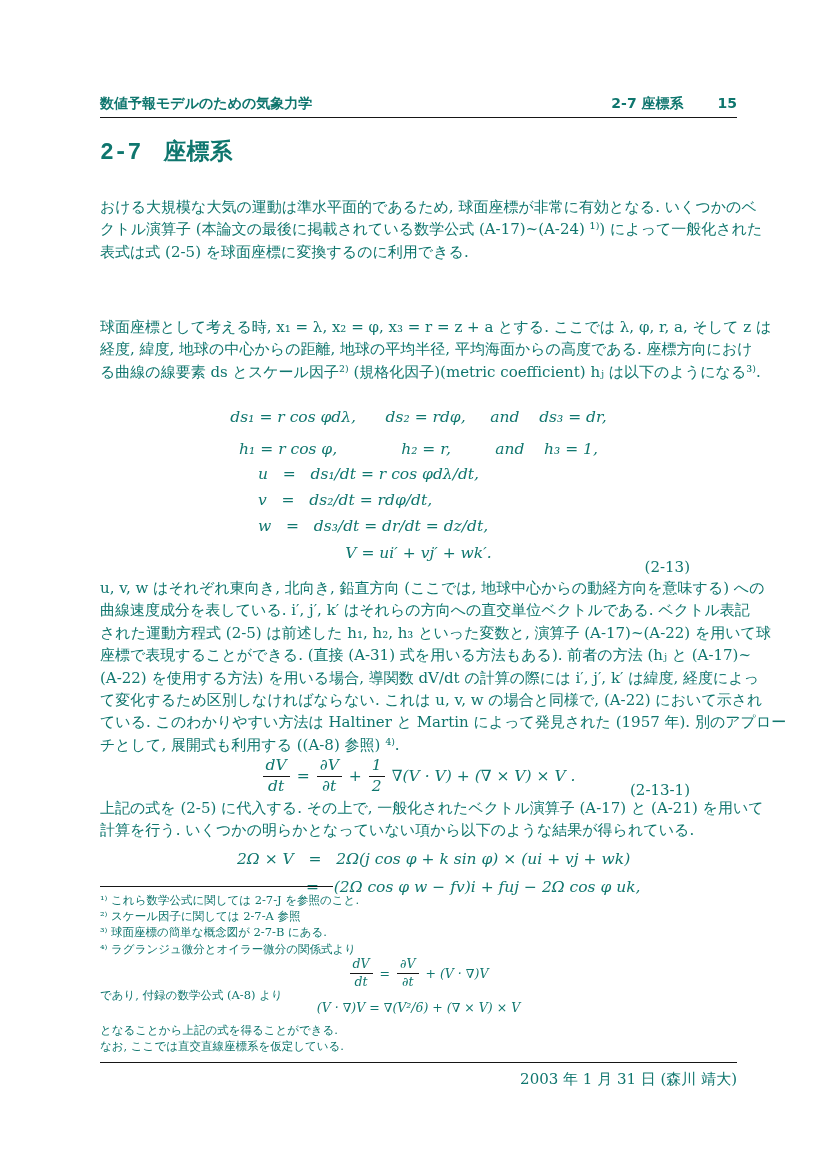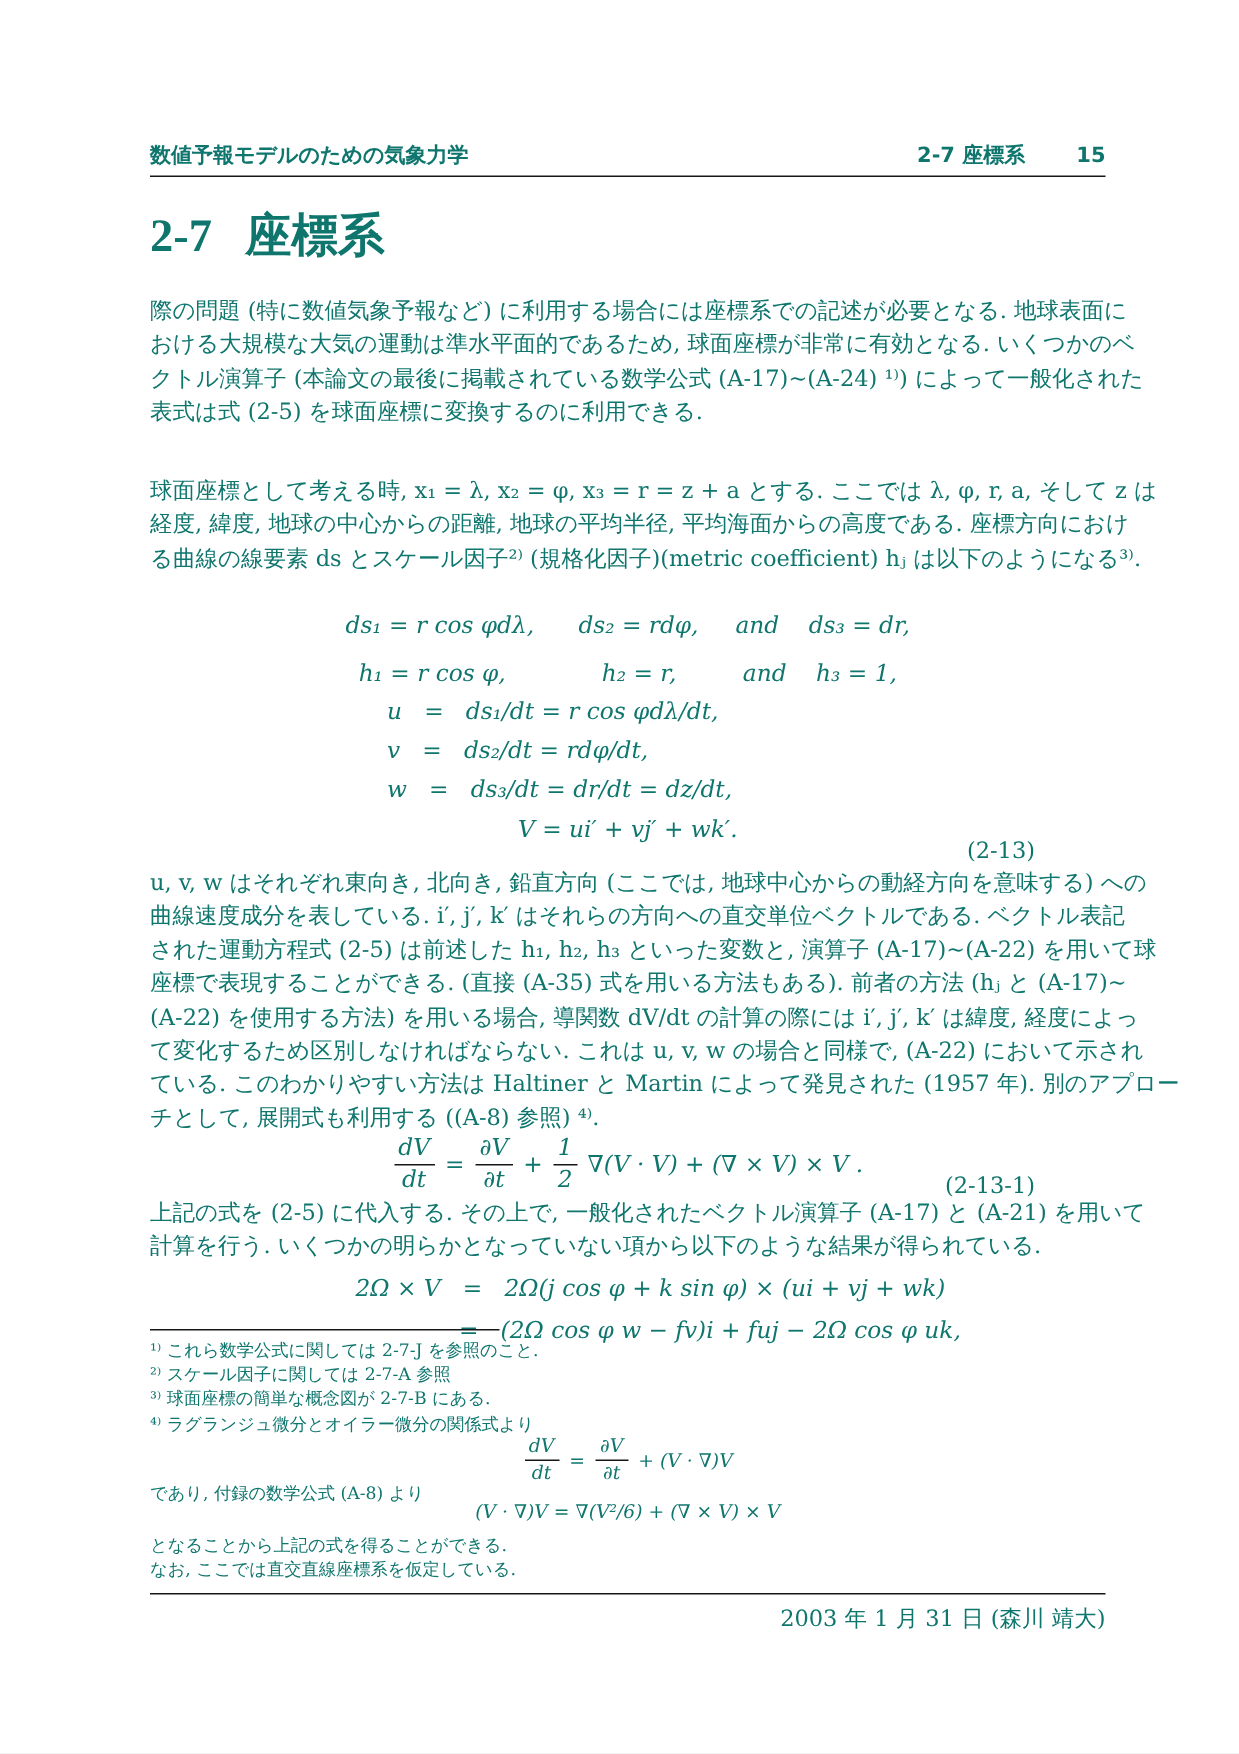--- a/index.html
+++ b/index.html
@@ -14,22 +14,22 @@
   }
   .col{position:absolute;left:100px;width:637px;}
 
   
   .hdr{top:95px;display:flex;justify-content:space-between;align-items:baseline;
        font-family:"DejaVu Sans","Liberation Sans",sans-serif;font-weight:bold;font-size:14px;}
   .hdr-right{display:flex;gap:34px;align-items:baseline;}
   .hdr-rule{top:117px;height:0;border-top:1.6px solid #161616;}
 
   
-  .title{top:136px;font-family:Liberation Serif, serif;
-         font-weight:bold;font-size:31px;display:flex;gap:22px;align-items:baseline;}
+  .title{top:136px;font-family:Liberation Mono, monospace;
+         font-weight:bold;font-size:23px;display:flex;gap:22px;align-items:baseline;}
 
   
   .para{font-size:15px;line-height:22.4px;text-align:justify;}
   .para .tline{white-space:nowrap;}
   .p1{top:196px;}
   .p2{top:316px;}
   .p3{top:577px;}
   .p4{top:797px;}
 
   
@@ -78,21 +78,20 @@
     </span>
   </div>
   <div class="col hdr-rule"></div>
 
   <div class="col title">
     <span>2-7</span>
     <span>座標系</span>
   </div>
 
   <div class="col para p1">
-      <div class="tline">際の問題 (特に数値気象予報など) に利用する場合には座標系での記述が必要となる. 地球表面に</div>
       <div class="tline">おける大規模な大気の運動は準水平面的であるため, 球面座標が非常に有効となる. いくつかのベ</div>
       <div class="tline">クトル演算子 (本論文の最後に掲載されている数学公式 (A-17)~(A-24) ¹⁾) によって一般化された</div>
       <div class="tline">表式は式 (2-5) を球面座標に変換するのに利用できる.</div>
     </div>
   <div class="col para p2">
       <div class="tline">球面座標として考える時, x₁ = λ, x₂ = φ, x₃ = r = z + a とする. ここでは λ, φ, r, a, そして z は</div>
       <div class="tline">経度, 緯度, 地球の中心からの距離, 地球の平均半径, 平均海面からの高度である. 座標方向におけ</div>
       <div class="tline">る曲線の線要素 ds とスケール因子²⁾ (規格化因子)(metric coefficient) hⱼ は以下のようになる³⁾.</div>
     </div>
 
@@ -109,21 +108,21 @@
 
   <div class="eq-row eq-213">
     <span>V = ui′ + vj′ + wk′.</span>
     <span class="eq-label">(2-13)</span>
   </div>
 
   <div class="col para p3">
       <div class="tline">u, v, w はそれぞれ東向き, 北向き, 鉛直方向 (ここでは, 地球中心からの動経方向を意味する) への</div>
       <div class="tline">曲線速度成分を表している. i′, j′, k′ はそれらの方向への直交単位ベクトルである. ベクトル表記</div>
       <div class="tline">された運動方程式 (2-5) は前述した h₁, h₂, h₃ といった変数と, 演算子 (A-17)~(A-22) を用いて球</div>
-      <div class="tline">座標で表現することができる. (直接 (A-35) 式を用いる方法もある). 前者の方法 (hⱼ と (A-17)~</div>
+      <div class="tline">座標で表現することができる. (直接 (A-31) 式を用いる方法もある). 前者の方法 (hⱼ と (A-17)~</div>
       <div class="tline">(A-22) を使用する方法) を用いる場合, 導関数 dV/dt の計算の際には i′, j′, k′ は緯度, 経度によっ</div>
       <div class="tline">て変化するため区別しなければならない. これは u, v, w の場合と同様で, (A-22) において示され</div>
       <div class="tline">ている. このわかりやすい方法は Haltiner と Martin によって発見された (1957 年). 別のアプロー</div>
       <div class="tline">チとして, 展開式も利用する ((A-8) 参照) ⁴⁾.</div>
     </div>
 
   <div class="eq-row eq-2131">
     <span class="frac">
       <span class="fnum">dV</span>
       <span class="fden">dt</span>

